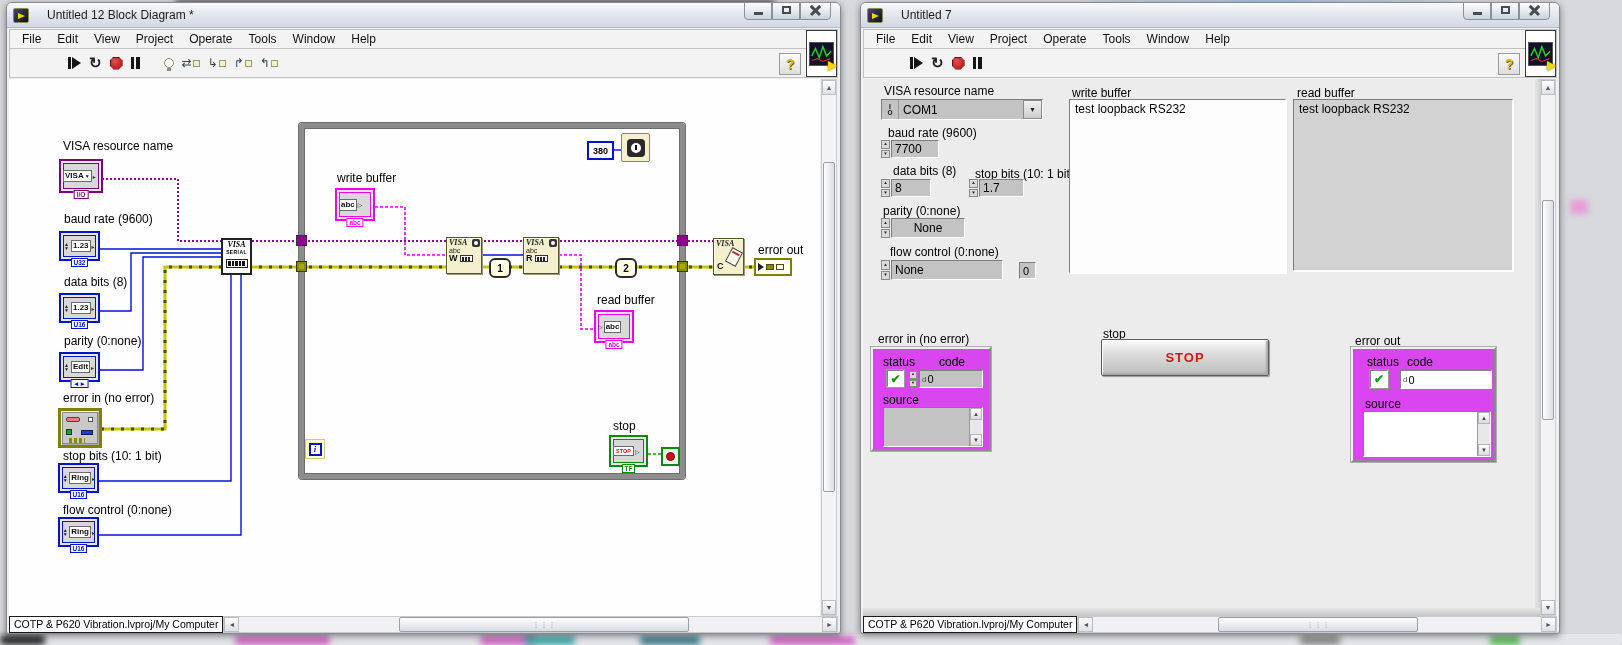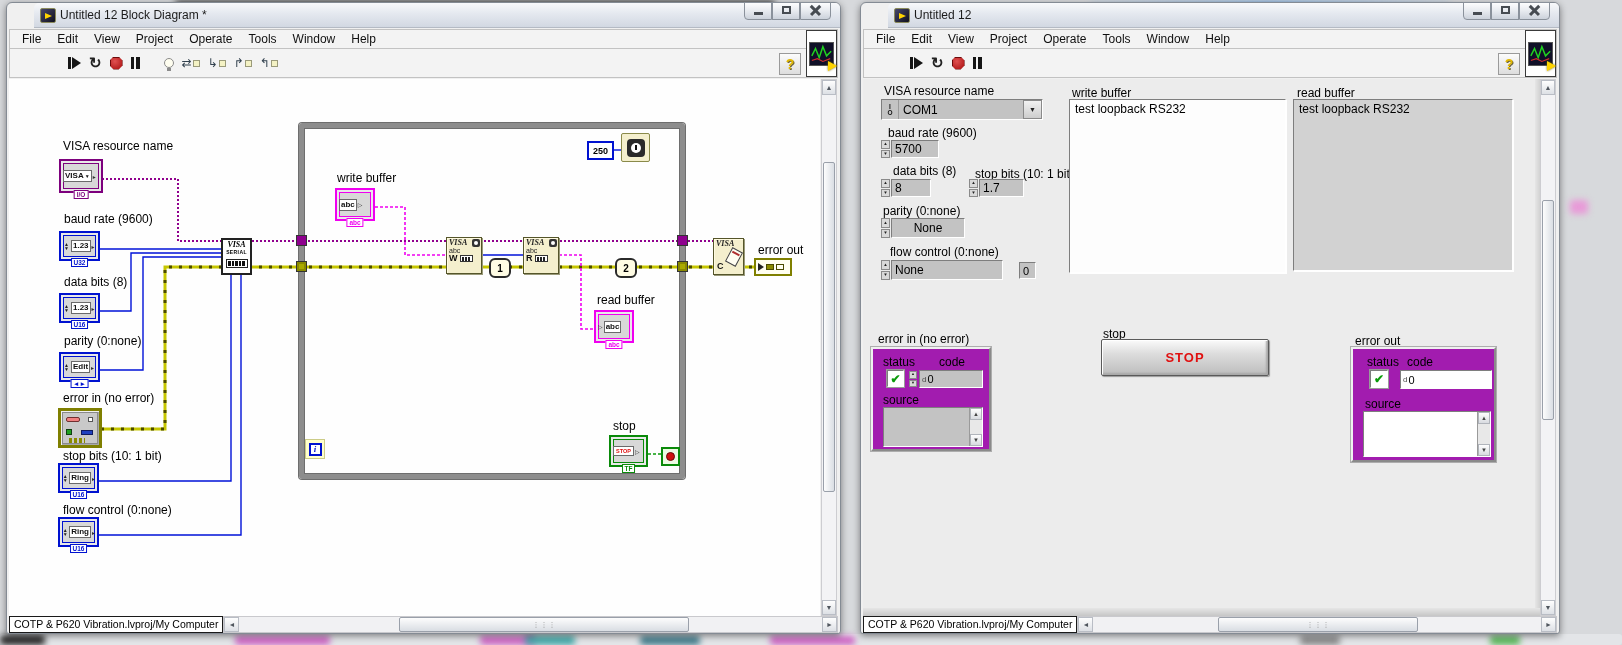--- a/index.html
+++ b/index.html
@@ -2,21 +2,21 @@
 <html><head>
 <meta charset="utf-8">
 <style>
   * { box-sizing:border-box; }
   body { margin:0; font-family:"Liberation Sans", sans-serif; }
   .screen { position:relative; width:1622px; height:645px; background:#d7d9dc; overflow:hidden; }
   .smudge { position:absolute; filter:blur(3px); border-radius:3px; }
 
   
   .win { position:absolute; background:#f0f0f0; border:1px solid #848b94; border-radius:6px 6px 3px 3px; box-shadow:0 2px 7px rgba(0,0,0,.45); }
-  .titlebar { position:absolute; left:0; right:0; top:0; height:25px; background:linear-gradient(#f8f9fb,#e4e8ef 45%,#d2d8e2); border-bottom:1px solid #b4bac4; border-radius:5px 5px 0 0; display:flex; align-items:center; padding:0 6px; gap:4px;margin-left:27px; }
+  .titlebar { position:absolute; left:0; right:0; top:0; height:25px; background:linear-gradient(#f8f9fb,#e4e8ef 45%,#d2d8e2); border-bottom:1px solid #b4bac4; border-radius:5px 5px 0 0; display:flex; align-items:center; padding:0 6px; gap:18px; }
   .title-text { font-size:12px; color:#1b1b1b; }
   .vi-icon { width:16px; height:15px; background:linear-gradient(135deg,#46466a,#10101e); border:1px solid #8a8a5a; border-radius:2px; position:relative; flex:0 0 auto; }
   .vi-icon::after { content:""; position:absolute; left:4px; top:4px; border-left:7px solid #ffd400; border-top:3px solid transparent; border-bottom:3px solid transparent; }
   .winbtns { position:absolute; top:-1px; right:9px; display:flex; }
   .winbtn { width:28px; height:18px; background:linear-gradient(#fdfdfe,#e7eaef 50%,#ccd2db); border:1px solid #8a919b; display:flex; align-items:flex-end; justify-content:center; padding-bottom:4px; }
   .winbtn.bleft { border-radius:0 0 0 4px; }
   .winbtn.bright { border-radius:0 0 4px 0; width:31px; }
   .g-min { width:9px; height:3px; background:#474c52; }
   .g-max { width:9px; height:8px; border:2px solid #474c52; margin-bottom:1px; }
   .g-close { position:relative; width:11px; height:10px; }
@@ -141,21 +141,21 @@
   .combo-val { flex:1; font-size:12px; padding:0 4px; display:flex; align-items:center; color:#000; }
   .combo-btn { width:19px; background:linear-gradient(#f2f2f2,#cdcdcd); border:1px solid #8a8a8a; display:flex; align-items:center; justify-content:center; font-size:7px; color:#222; }
   .fp-num { position:absolute; display:flex; gap:1px; }
   .spin { width:9px; display:flex; flex-direction:column; gap:1px; }
   .spin b { flex:1; background:#d9d9d9; border:1px solid #8a8a8a; font-size:4.5px; line-height:4px; text-align:center; color:#222; display:flex; align-items:center; justify-content:center; }
   .num-field { flex:1; background:#c3c3c3; font-size:12px; padding:0 3px; display:flex; align-items:center; }
   .num-field.center { justify-content:center; }
   .fp-digital { position:absolute; background:#c3c3c3; font-size:11px; display:flex; align-items:center; padding:0 3px; }
   .fp-strbox { position:absolute; background:#fdfdfd; font-size:12px; padding:2px 5px; color:#000; box-shadow:1px 1px 0 #fff; }
   .fp-strbox.ind { background:#d2d2d2; }
-  .cluster { position:absolute; background:#a21caf; border:2px solid; border-color:#f0f0f0 #8a8a8a #8a8a8a #f0f0f0; box-shadow:0 0 0 1px #adadad; }
+  .cluster { position:absolute; background:#d946ef; border:2px solid; border-color:#f0f0f0 #8a8a8a #8a8a8a #f0f0f0; box-shadow:0 0 0 1px #adadad; }
   .cluster .fp-label { font-size:12px; }
   .checkbox { position:absolute; background:#fff; display:flex; align-items:center; justify-content:center; color:#0b9a0b; font-weight:bold; font-size:12px; outline:1px solid #9a9a9a; }
   .code-field { position:absolute; display:flex; align-items:center; font-size:11px; padding:0 2px; gap:1px; }
   .code-field .radix { font-size:8px; color:#4a4a4a; }
   .mini-spin { position:absolute; width:8px; display:flex; flex-direction:column; gap:1px; }
   .mini-spin b { flex:1; background:#d9d9d9; border:1px solid #8a8a8a; font-size:4px; line-height:3px; text-align:center; color:#222; }
   .src-area { position:absolute; display:flex; }
   .src-body { flex:1; }
   .vmini { width:13px; display:flex; flex-direction:column; background:#e8e8e8; border-left:1px solid #9a9a9a; }
   .vmini .sbtn { height:12px; background:linear-gradient(#fefefe,#d8dbe0); border:1px solid #b0b4bb; font-size:6px; color:#444; display:flex; align-items:center; justify-content:center; }
@@ -364,21 +364,21 @@
       </div>
 
       <div class="term" style="left:326px;top:109px;width:40px;height:39px;">
         <div class="tframe dbl c-magenta">
             <div class="tval">abc</div>
             <span class="tnub">▷</span>
           </div>
         <div class="ttag c-magenta">abc</div>
       </div>
 
-      <div class="const" style="left:578px;top:62px;width:27px;height:19px;">250</div>
+      <div class="const" style="left:578px;top:62px;width:27px;height:19px;">380</div>
       <div class="node wait-node" style="left:612px;top:54px;width:29px;height:29px;">
           <div class="wait-face"></div>
         </div>
 
       <div class="node vnode" style="left:437px;top:158px;width:36px;height:37px;">
         <div class="vn-visa">VISA</div>
         <div class="vn-abc">abc</div>
         <div class="vn-row">
             <span class="vn-letter">W</span>
             <span class="vn-chip">
@@ -458,21 +458,21 @@
             <div class="thumb" style="left:160px;width:290px;">⋮⋮⋮</div>
           </div>
         <div class="sbtn">►</div>
       </div>
     </div>
   </div>
 
   <div class="win" style="left:860px;top:2px;width:700px;height:632px;">
     <div class="titlebar">
       <div class="vi-icon"></div>
-      <span class="title-text">Untitled 12</span>
+      <span class="title-text">Untitled 7</span>
       <div class="winbtns">
         <div class="winbtn bleft">
             <span class="g-min"></span>
           </div>
         <div class="winbtn">
             <span class="g-max"></span>
           </div>
         <div class="winbtn bright">
             <span class="g-close"></span>
           </div>
@@ -526,21 +526,21 @@
         <span class="combo-val">COM1</span>
         <span class="combo-btn">▼</span>
       </div>
 
       <div class="fp-label" style="left:25px;top:47px;">baud rate (9600)</div>
       <div class="fp-num" style="left:18px;top:61px;width:58px;height:18px;">
         <span class="spin">
             <b>▲</b>
             <b>▼</b>
           </span>
-        <span class="num-field sunken">5700</span>
+        <span class="num-field sunken">7700</span>
       </div>
 
       <div class="fp-label" style="left:30px;top:85px;">data bits (8)</div>
       <div class="fp-num" style="left:18px;top:100px;width:50px;height:18px;">
         <span class="spin">
             <b>▲</b>
             <b>▼</b>
           </span>
         <span class="num-field sunken">8</span>
       </div>

